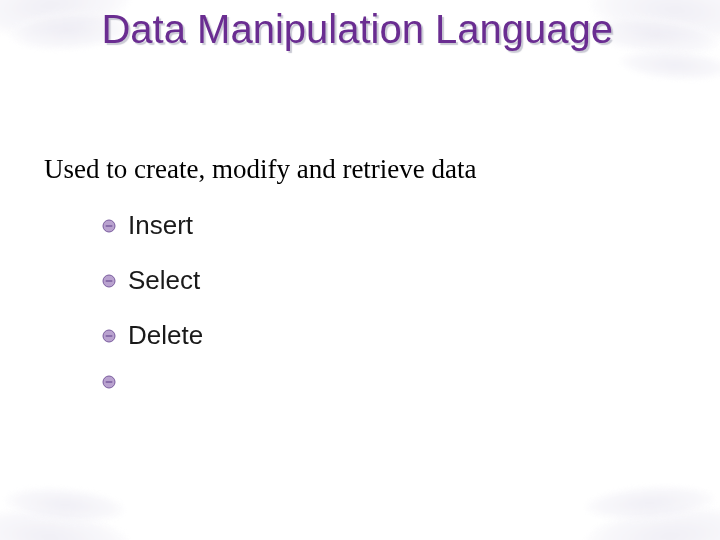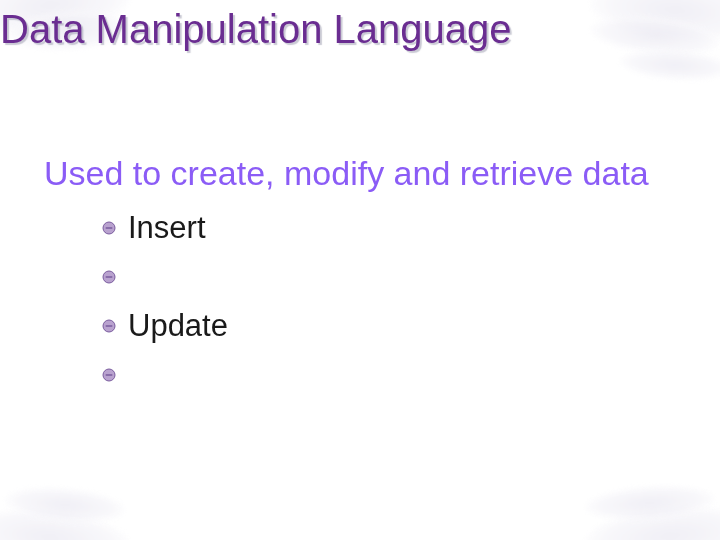--- a/index.html
+++ b/index.html
@@ -28,55 +28,56 @@
   .blob.bl1 { bottom: -25px; left: -30px; width: 160px; height: 55px; transform: rotate(6deg); }
   .blob.bl2 { bottom: 18px; left: 5px; width: 120px; height: 34px; transform: rotate(5deg); }
   .blob.br1 { bottom: -25px; right: -35px; width: 170px; height: 58px; transform: rotate(-5deg); }
   .blob.br2 { bottom: 20px; right: 5px; width: 130px; height: 34px; transform: rotate(-4deg); }
 
   .title {
     position: absolute;
     top: 6px;
     left: 0;
     width: 613px;
-    text-align: left;
+    text-align: right;
     font-family: "Comic Sans MS", "Comic Sans", cursive, Verdana, sans-serif;
     font-size: 40px;
     line-height: 1.18;
     color: #6a2d91;
     text-shadow: 2px 2px 1px rgba(150,150,170,0.5);
   }
 
   .subtitle {
     position: absolute;
     top: 154px;
     left: 44px;
-    font-size: 34px;
-    color: #8b5cf6;
+    font-size: 27px;
+    color: #000000;
+    font-family: Liberation Serif, serif;
   }
 
   .bullets {
     position: absolute;
     top: 210px;
     left: 102px;
   }
   .item {
     display: flex;
     align-items: center;
     margin-bottom: 24px;
   }
   .bullet-icon {
     width: 14px;
     height: 14px;
     margin-right: 12px;
     flex: 0 0 14px;
   }
   .bullet-icon svg { display: block; }
   .item-label {
-    font-size: 31px;
+    font-size: 26px;
     color: #1a1a1a;
   }
 </style>
 </head>
 <body>
 
 <div class="blob tl1"></div>
 <div class="blob tl2"></div>
 <div class="blob tr1"></div>
 <div class="blob tr2"></div>
@@ -104,30 +105,31 @@
     <span class="item-label">Insert</span>
   </div>
 
   <div class="item">
     <span class="bullet-icon">
       <svg viewBox="0 0 14 14" width="14" height="14">
         <circle cx="7" cy="7" r="6" fill="#b9a2cf" stroke="#7a5c9e" stroke-width="1"></circle>
         <rect x="3.5" y="6.3" width="7" height="1.4" fill="#7a5c9e" rx="0.7"></rect>
       </svg>
     </span>
+    <span class="item-label">Select</span>
   </div>
 
   <div class="item">
     <span class="bullet-icon">
       <svg viewBox="0 0 14 14" width="14" height="14">
         <circle cx="7" cy="7" r="6" fill="#b9a2cf" stroke="#7a5c9e" stroke-width="1"></circle>
         <rect x="3.5" y="6.3" width="7" height="1.4" fill="#7a5c9e" rx="0.7"></rect>
       </svg>
     </span>
-    <span class="item-label">Update</span>
+    <span class="item-label">Delete</span>
   </div>
 
   <div class="item">
     <span class="bullet-icon">
       <svg viewBox="0 0 14 14" width="14" height="14">
         <circle cx="7" cy="7" r="6" fill="#b9a2cf" stroke="#7a5c9e" stroke-width="1"></circle>
         <rect x="3.5" y="6.3" width="7" height="1.4" fill="#7a5c9e" rx="0.7"></rect>
       </svg>
     </span>
   </div>

